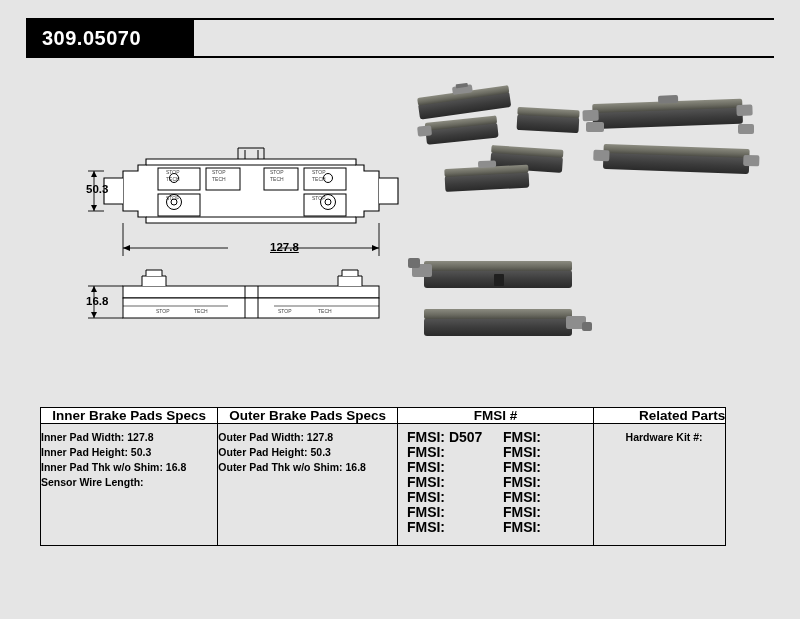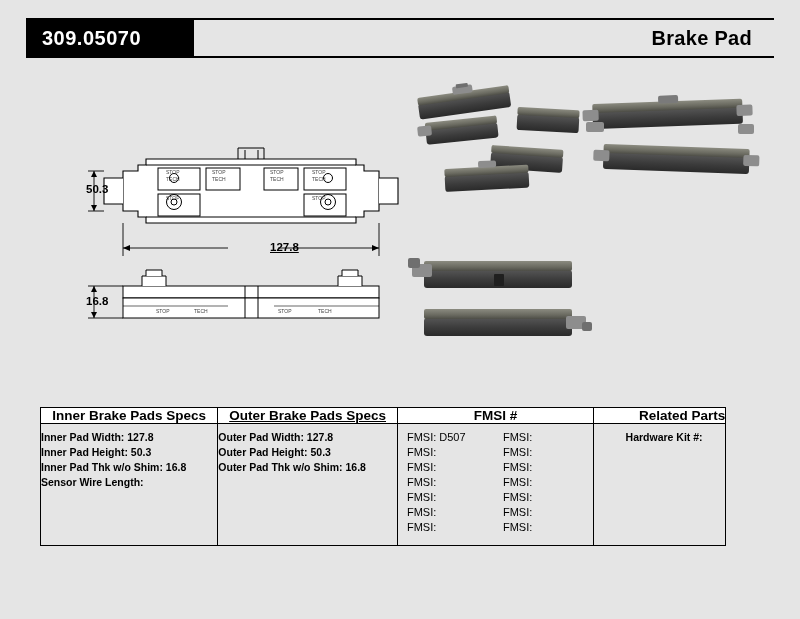--- a/index.html
+++ b/index.html
@@ -87,22 +87,22 @@
   .cell-body { padding: 6px 0 10px 0; }
   .spec-line {
     font-size: 10.5px;
     font-weight: bold;
     line-height: 15px;
     white-space: nowrap;
   }
   .right-align { text-align: left; padding-right: 31px; }
   .fmsi-row {
     display: flex;
-    font-size: 11px;
-    font-weight: normal;
+    font-size: 14px;
+    font-weight: bold;
     line-height: 15px;
     padding-left: 9px;
   }
   .fmsi-row .c1 { width: 96px; }
   .fmsi-row .c2 { width: 90px; }
   .related-line {
     font-size: 10.5px;
     font-weight: bold;
     line-height: 15px;
     padding-left: 9px;
@@ -132,21 +132,20 @@
   .note-text { color: #e02020; }
 </style>
 </head>
 <body>
 
 <div class="page">
 
   <div class="header">
     <div class="header-left">309.05070</div>
     <div class="header-spacer"></div>
-    <div class="header-right">Brake Pad</div>
   </div>
 
   <div class="drawing-area">
 
     <svg width="748" height="320" viewBox="0 0 748 320">
       <defs>
         <linearGradient id="gPadDark" x1="0" y1="0" x2="0" y2="1">
           <stop offset="0%" stop-color="#555"></stop>
           <stop offset="55%" stop-color="#3b3b3b"></stop>
           <stop offset="100%" stop-color="#2a2a2a"></stop>
@@ -331,21 +330,21 @@
 
     <div class="dim-label" style="left:16px; top:113px;">50.3</div>
     <div class="dim-label" style="left:200px; top:171px;text-decoration:underline;">127.8</div>
     <div class="dim-label" style="left:16px; top:225px;">16.8</div>
   </div>
 
   <table class="spec-table">
     <tbody>
         <tr>
       <th class="col-head" style="width:182px;">Inner Brake Pads Specs</th>
-      <th class="col-head" style="width:182px;text-decoration:underline;">Outer Brake Pads Specs</th>
+      <th class="col-head" style="width:182px;">Outer Brake Pads Specs</th>
       <th class="col-head" style="width:204px;">FMSI #</th>
       <th class="col-head" style="width:155px;padding-left:45px;">Related Parts</th>
     </tr>
     <tr>
 
       <td>
         <div class="cell-body">
           <div class="spec-line right-align">Inner Pad Width: 127.8</div>
           <div class="spec-line right-align">Inner Pad Height: 50.3</div>
           <div class="spec-line right-align">Inner Pad Thk w/o Shim: 16.8</div>

